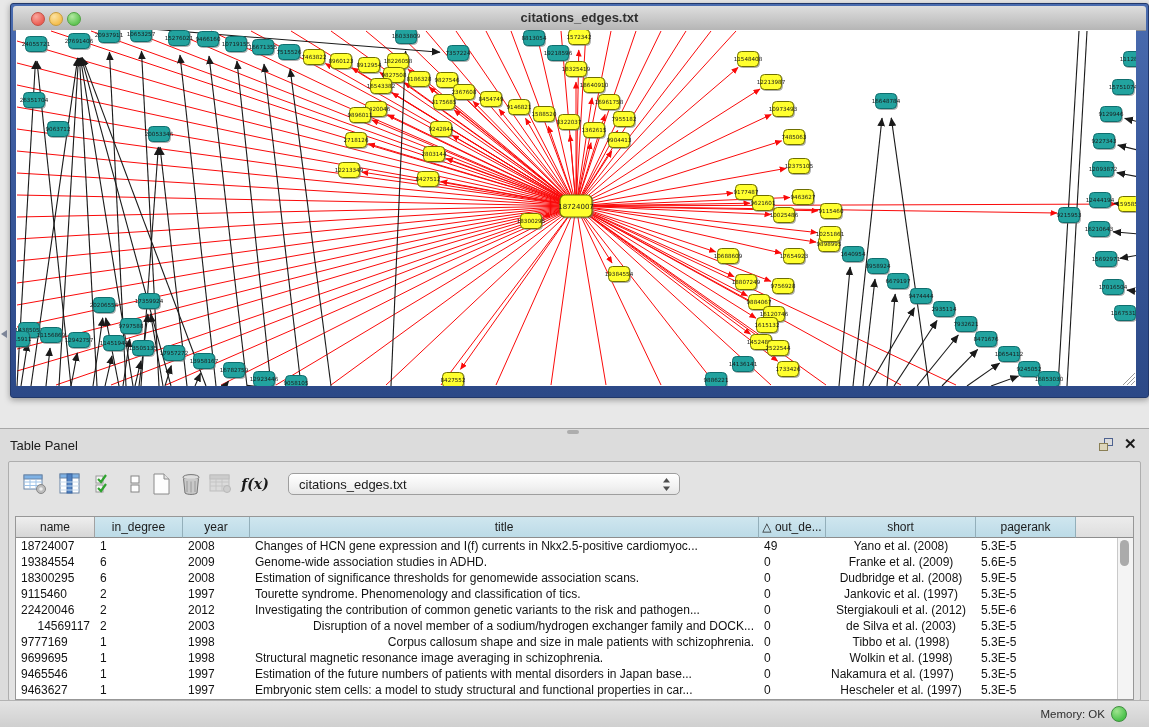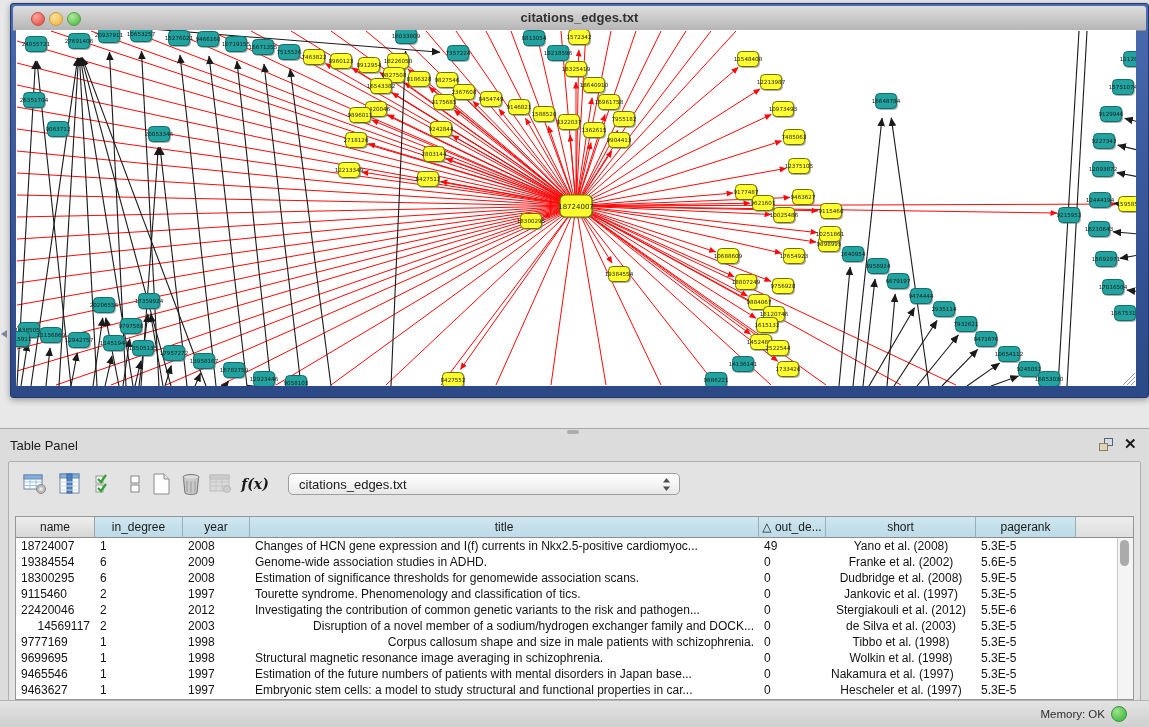--- a/index.html
+++ b/index.html
@@ -795,21 +795,21 @@
               <div class="td" style="width: 67px; text-align: left;">49</div>
               <div class="td" style="width: 150px; text-align: center;">Yano et al. (2008)</div>
               <div class="td" style="width: 100px; text-align: left;">5.3E-5</div>
             </div>
             <div class="tr">
               <div class="td" style="width: 79px; text-align: left;">19384554</div>
               <div class="td" style="width: 88px; text-align: left;">6</div>
               <div class="td" style="width: 67px; text-align: left;">2009</div>
               <div class="td" style="width: 509px; text-align: left;">Genome-wide association studies in ADHD.</div>
               <div class="td" style="width: 67px; text-align: left;">0</div>
-              <div class="td" style="width: 150px; text-align: center;">Franke et al. (2002)</div>
+              <div class="td" style="width: 150px; text-align: center;">Franke et al. (2009)</div>
               <div class="td" style="width: 100px; text-align: left;">5.6E-5</div>
             </div>
             <div class="tr">
               <div class="td" style="width: 79px; text-align: left;">18300295</div>
               <div class="td" style="width: 88px; text-align: left;">6</div>
               <div class="td" style="width: 67px; text-align: left;">2008</div>
               <div class="td" style="width: 509px; text-align: left;">Estimation of significance thresholds for genomewide association scans.</div>
               <div class="td" style="width: 67px; text-align: left;">0</div>
               <div class="td" style="width: 150px; text-align: center;">Dudbridge et al. (2008)</div>
               <div class="td" style="width: 100px; text-align: left;">5.9E-5</div>

